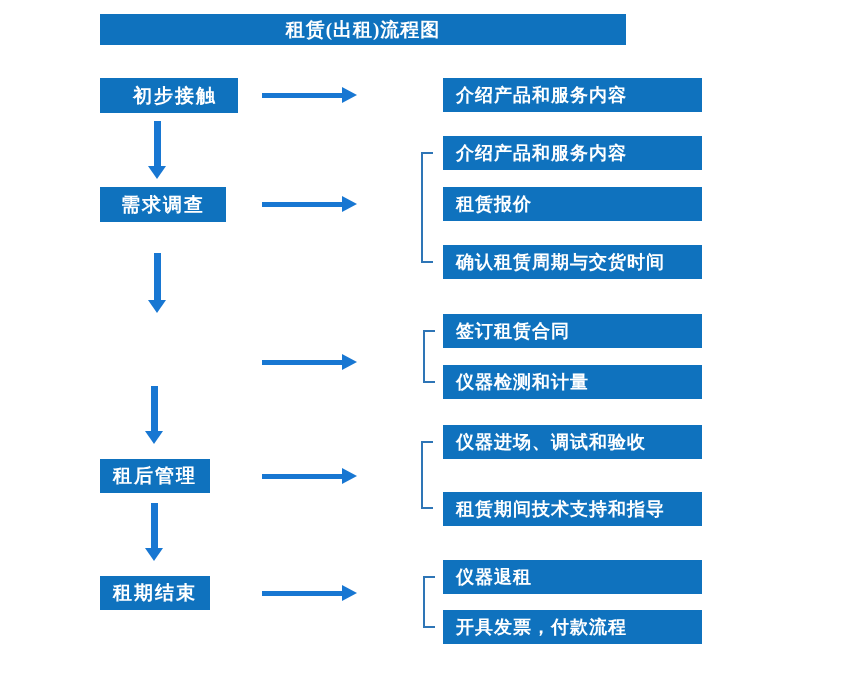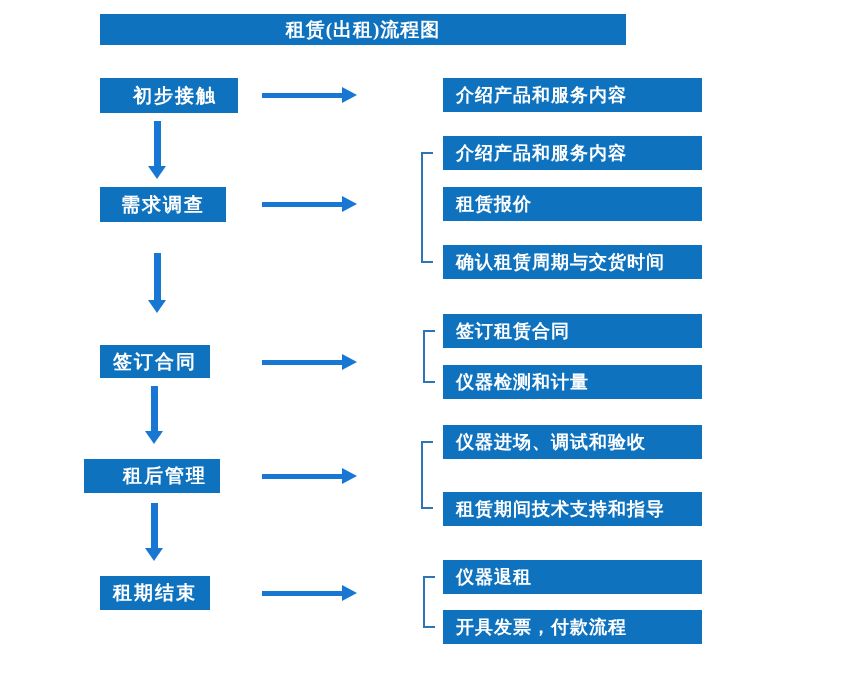--- a/index.html
+++ b/index.html
@@ -102,22 +102,21 @@
 </style>
 </head>
 <body>
 
 <div class="canvas">
 
   <div class="title-bar">租赁(出租)流程图</div>
 
   <div class="step-box" style="left:100px; top:78px;  width:126px; height:35px;padding-left:12px;">初步接触</div>
   <div class="step-box" style="left:100px; top:187px; width:126px; height:35px;">需求调查</div>
-  <div class="step-box" style="left:100px; top:345px; width:110px; height:33px;">签订合同</div>
-  <div class="step-box" style="left:84px; top:459px; width:110px; height:34px;padding-left:26px;">租后管理</div>
+  <div class="step-box" style="left:100px; top:459px; width:110px; height:34px;">租后管理</div>
   <div class="step-box" style="left:100px; top:576px; width:110px; height:34px;">租期结束</div>
 
   <div class="detail-box" style="top:78px;">介绍产品和服务内容</div>
   <div class="detail-box" style="top:136px;">介绍产品和服务内容</div>
   <div class="detail-box" style="top:245px;">确认租赁周期与交货时间</div>
   <div class="detail-box" style="top:187px;">租赁报价</div>
   <div class="detail-box" style="top:314px;">签订租赁合同</div>
   <div class="detail-box" style="top:365px;">仪器检测和计量</div>
   <div class="detail-box" style="top:425px;">仪器进场、调试和验收</div>
   <div class="detail-box" style="top:492px;">租赁期间技术支持和指导</div>

